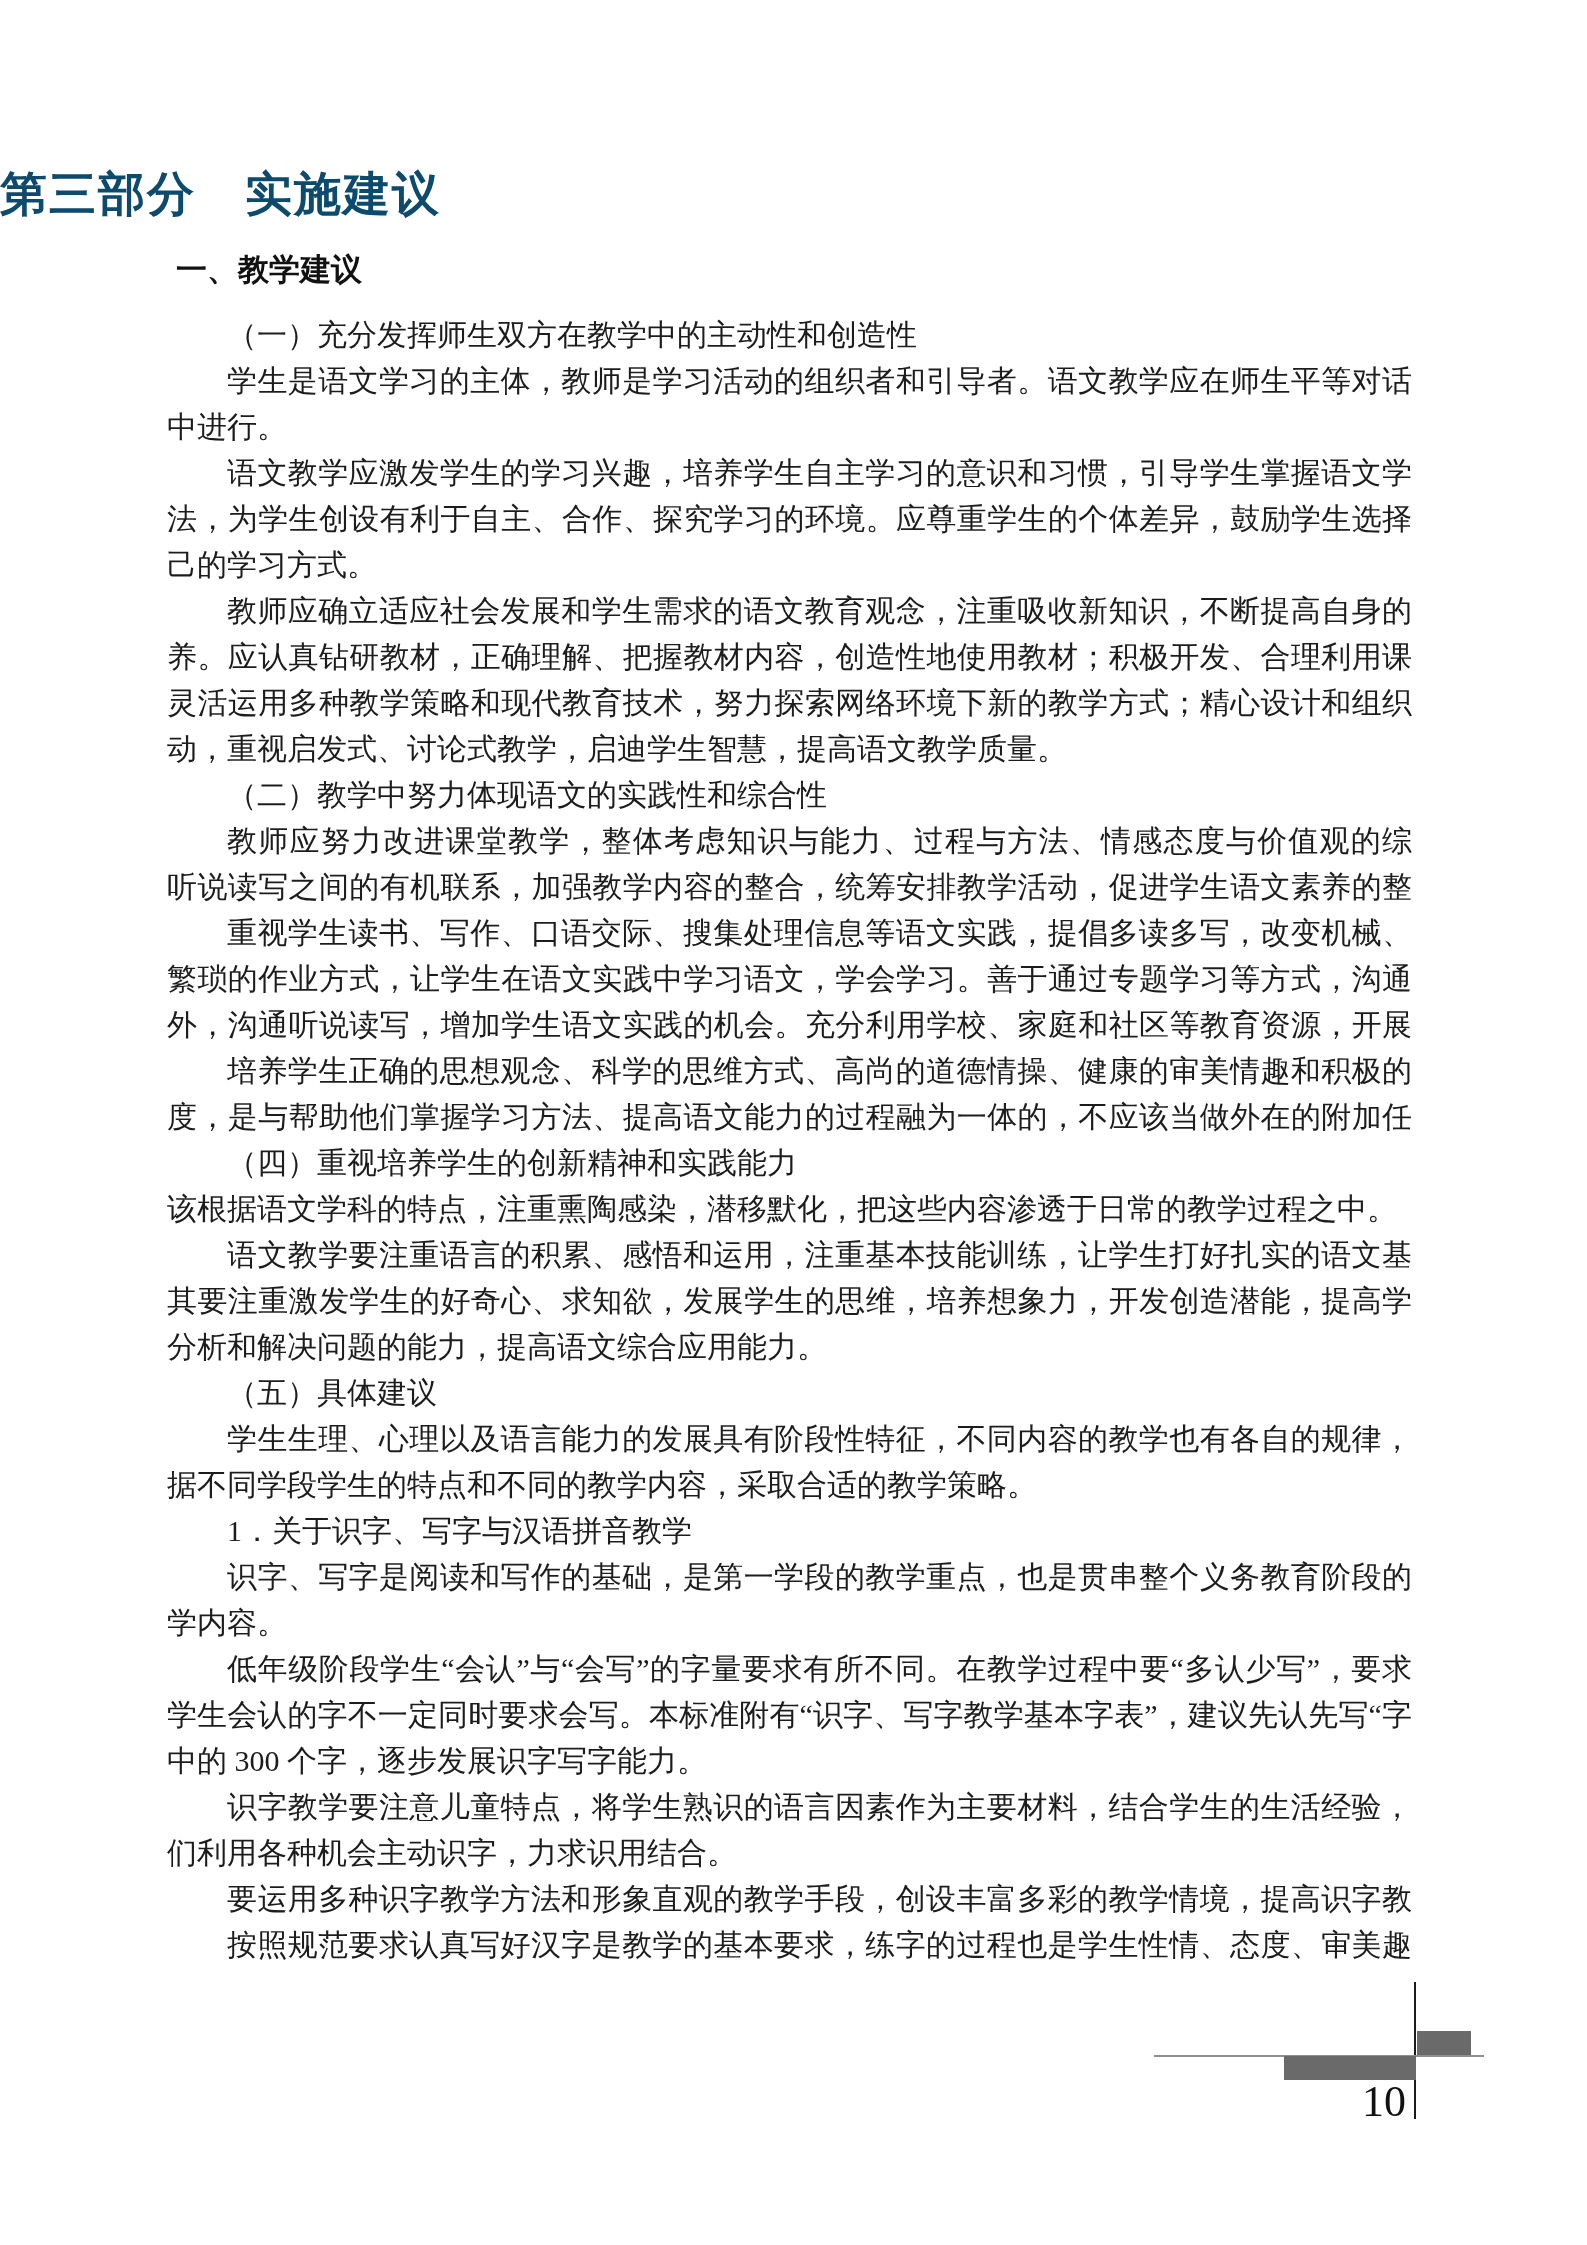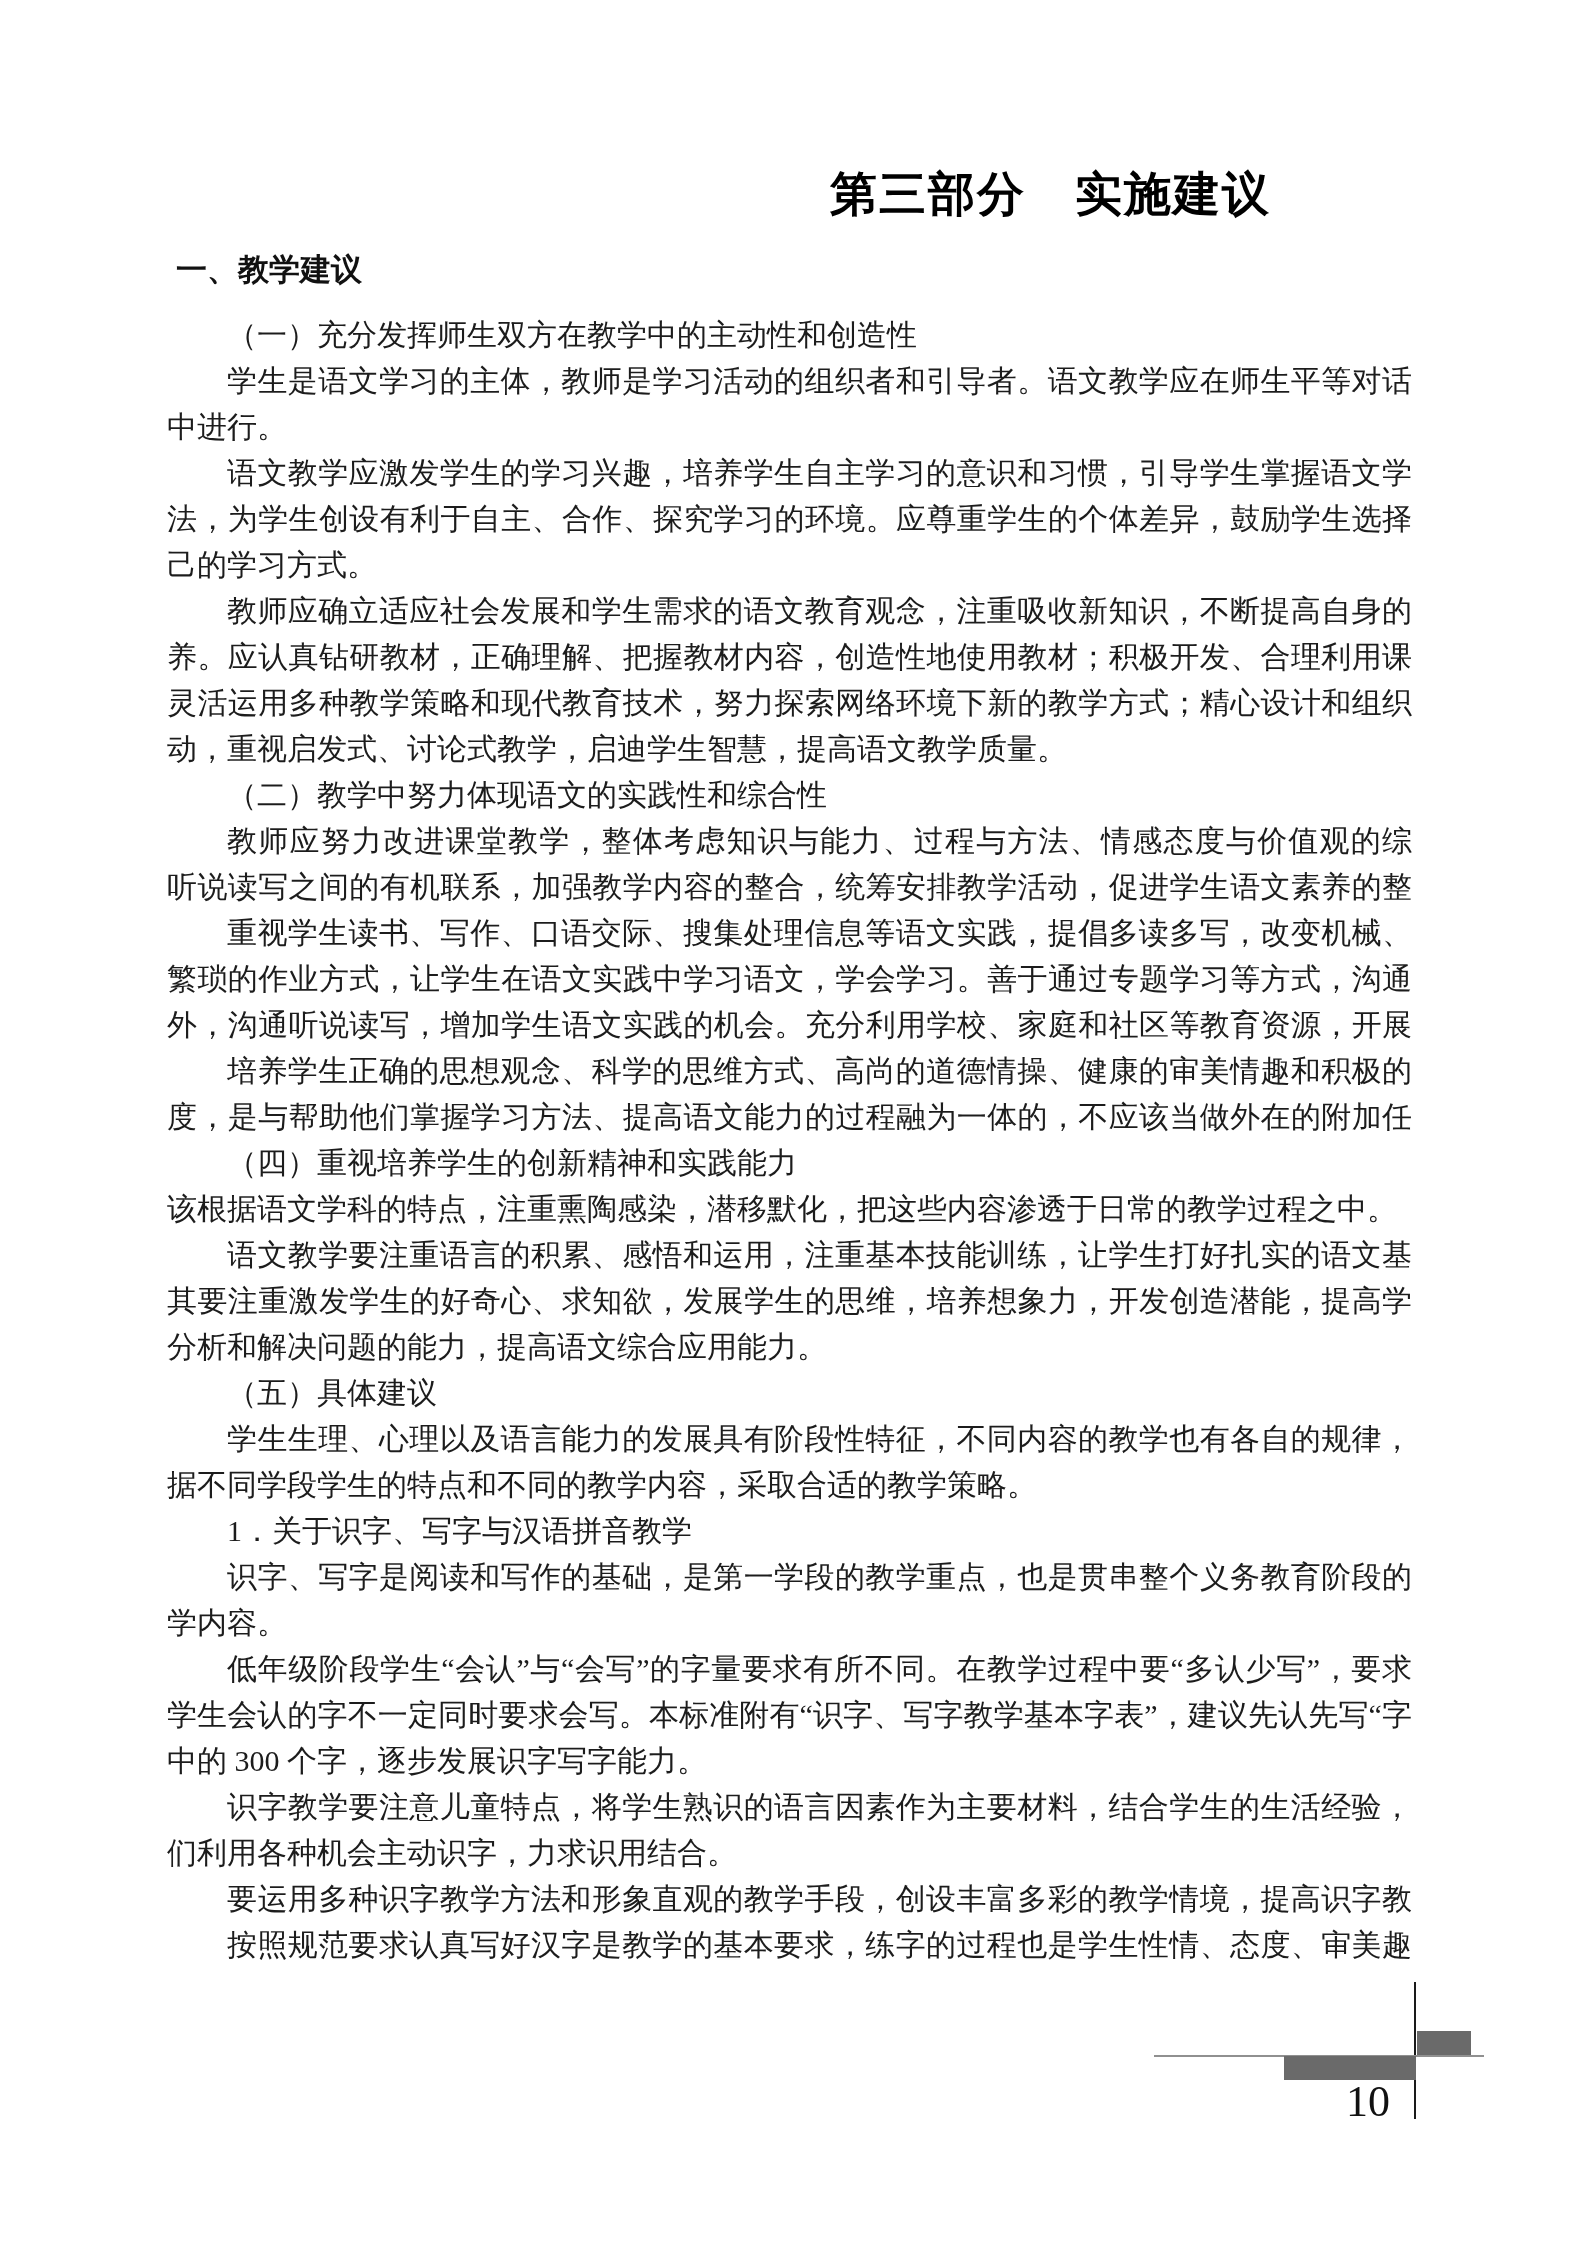--- a/index.html
+++ b/index.html
@@ -7,26 +7,26 @@
     width:1587px;height:2245px;
     background:#ffffff;
     position:relative;
     font-family:"Liberation Serif","DejaVu Serif",serif;
     color:#1a1a1a;
     overflow:hidden;
   }
   .page{position:absolute;inset:0;}
   .doc-title{
     position:absolute;top:165px;left:0;width:1271px;
-    text-align:right;
+    text-align:left;
     font-family:"Liberation Sans","DejaVu Sans",sans-serif;
     font-weight:bold;
     font-size:47px;line-height:58px;
     letter-spacing:2px;
-    color:#000000;
+    color:#0c4a6e;
   }
   .section-heading{
     position:absolute;top:249px;left:176px;
     font-family:"Liberation Sans","DejaVu Sans",sans-serif;
     font-weight:bold;
     font-size:31px;line-height:42px;
     color:#111;
   }
   .body-text{
     position:absolute;top:312px;left:167px;width:1245px;
@@ -56,21 +56,21 @@
   .corner-block-small{
     position:absolute;left:1417px;top:2031px;width:54px;height:24px;
     background:#6a6a6a;
   }
   .corner-block-large{
     position:absolute;left:1284px;top:2056px;width:132px;height:24px;
     background:#6a6a6a;
   }
   .page-number{
     position:absolute;left:1330px;top:2080px;width:76px;
-    text-align:center;
+    text-align:right;
     font-family:"Liberation Serif","DejaVu Serif",serif;
     font-size:44px;line-height:44px;
     color:#111;
   }
 </style>
 </head>
 <body>
 
 <div class="page">
 

